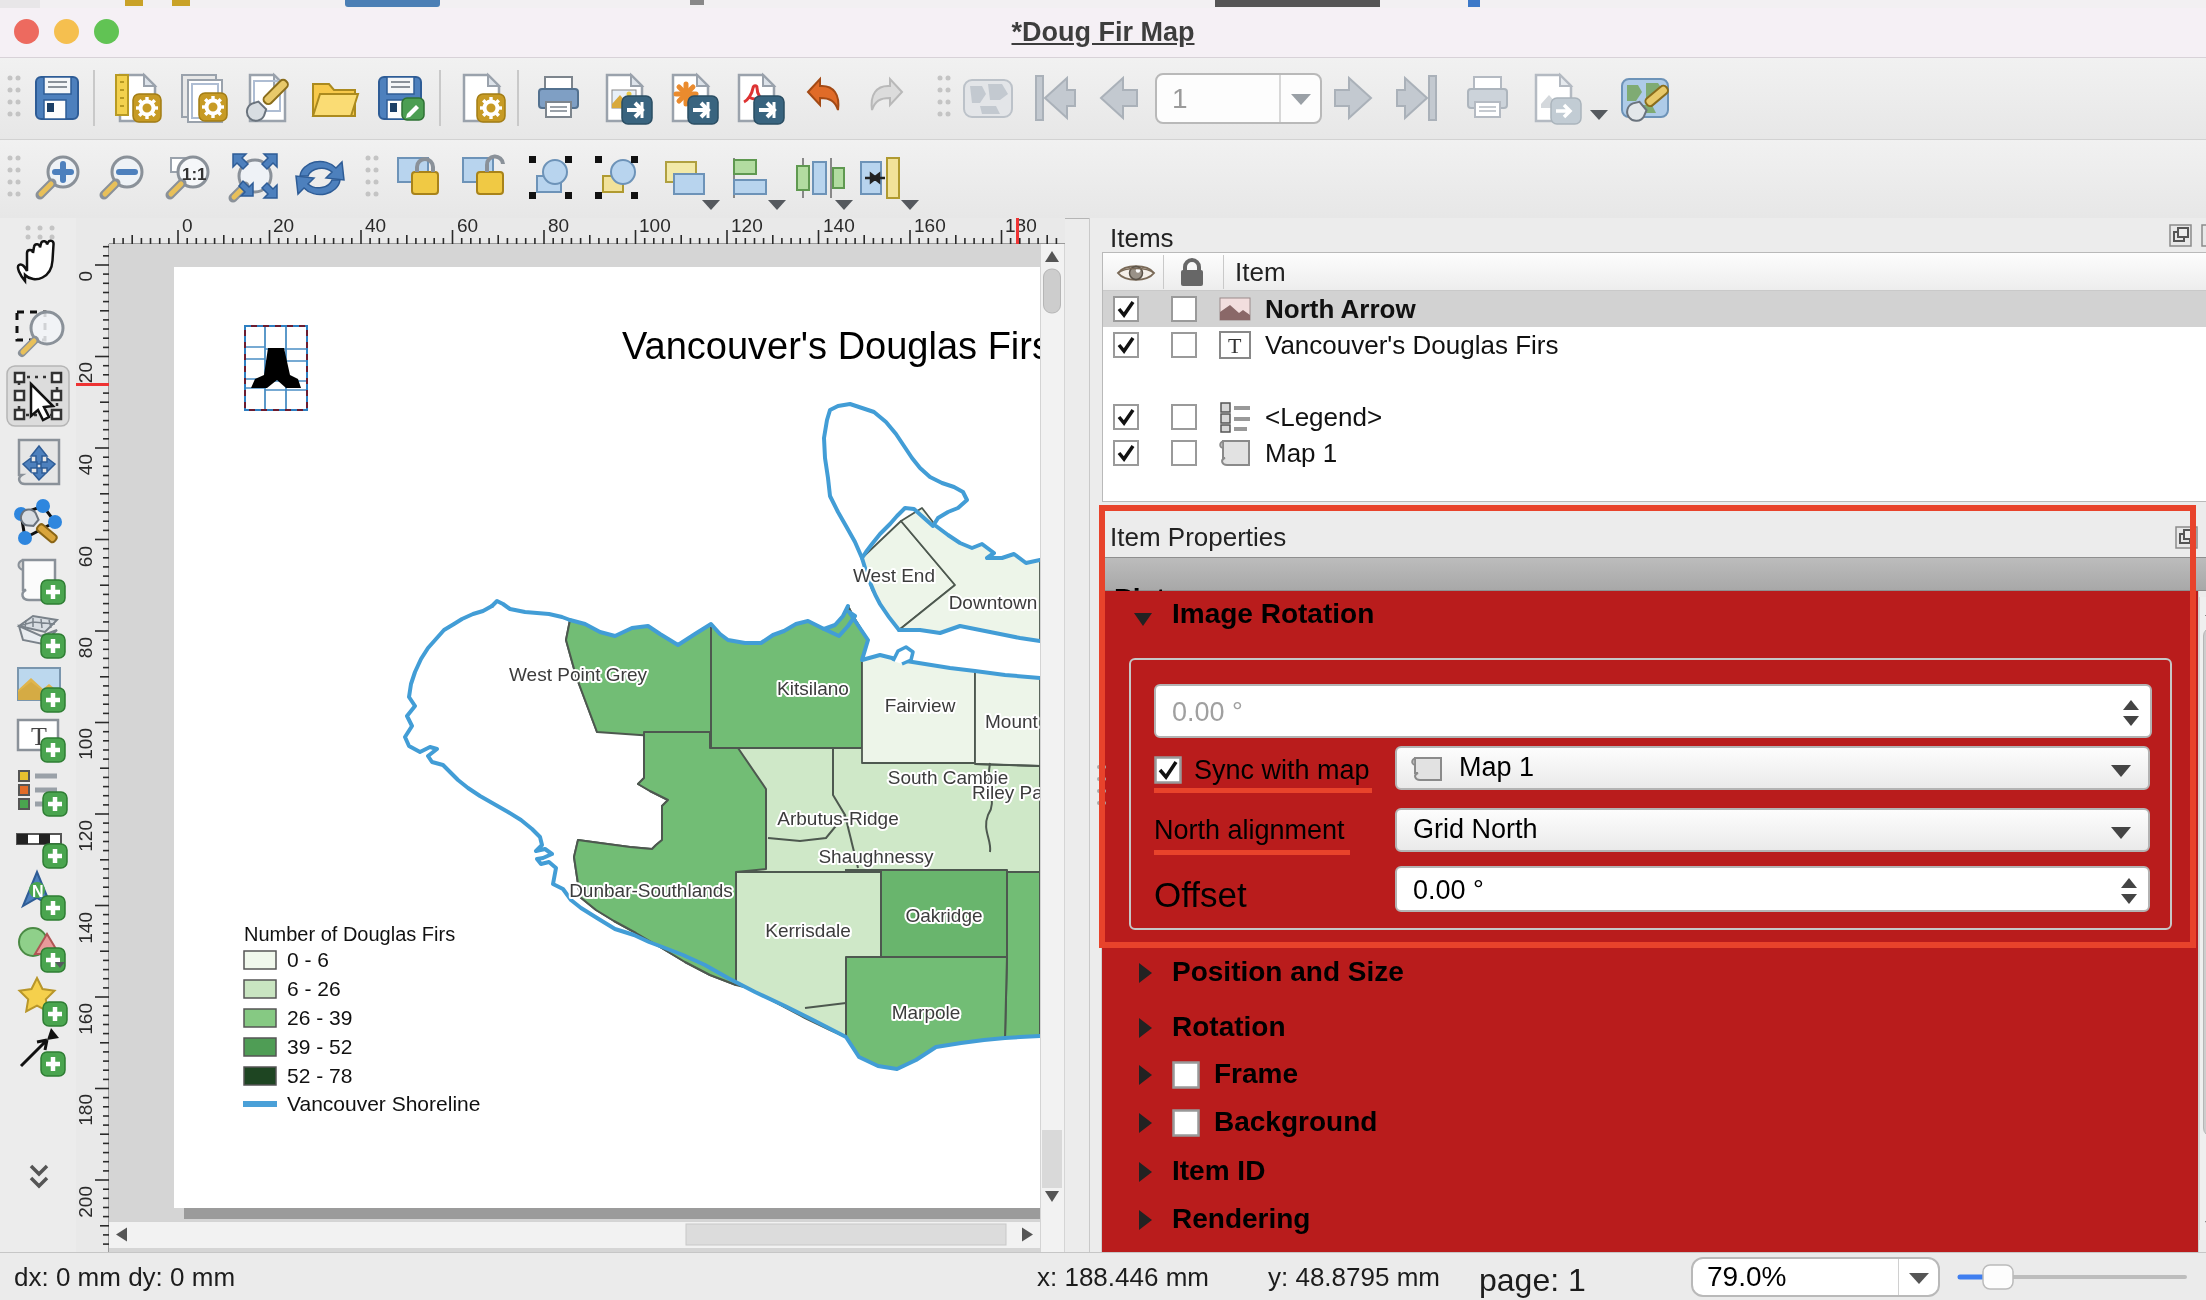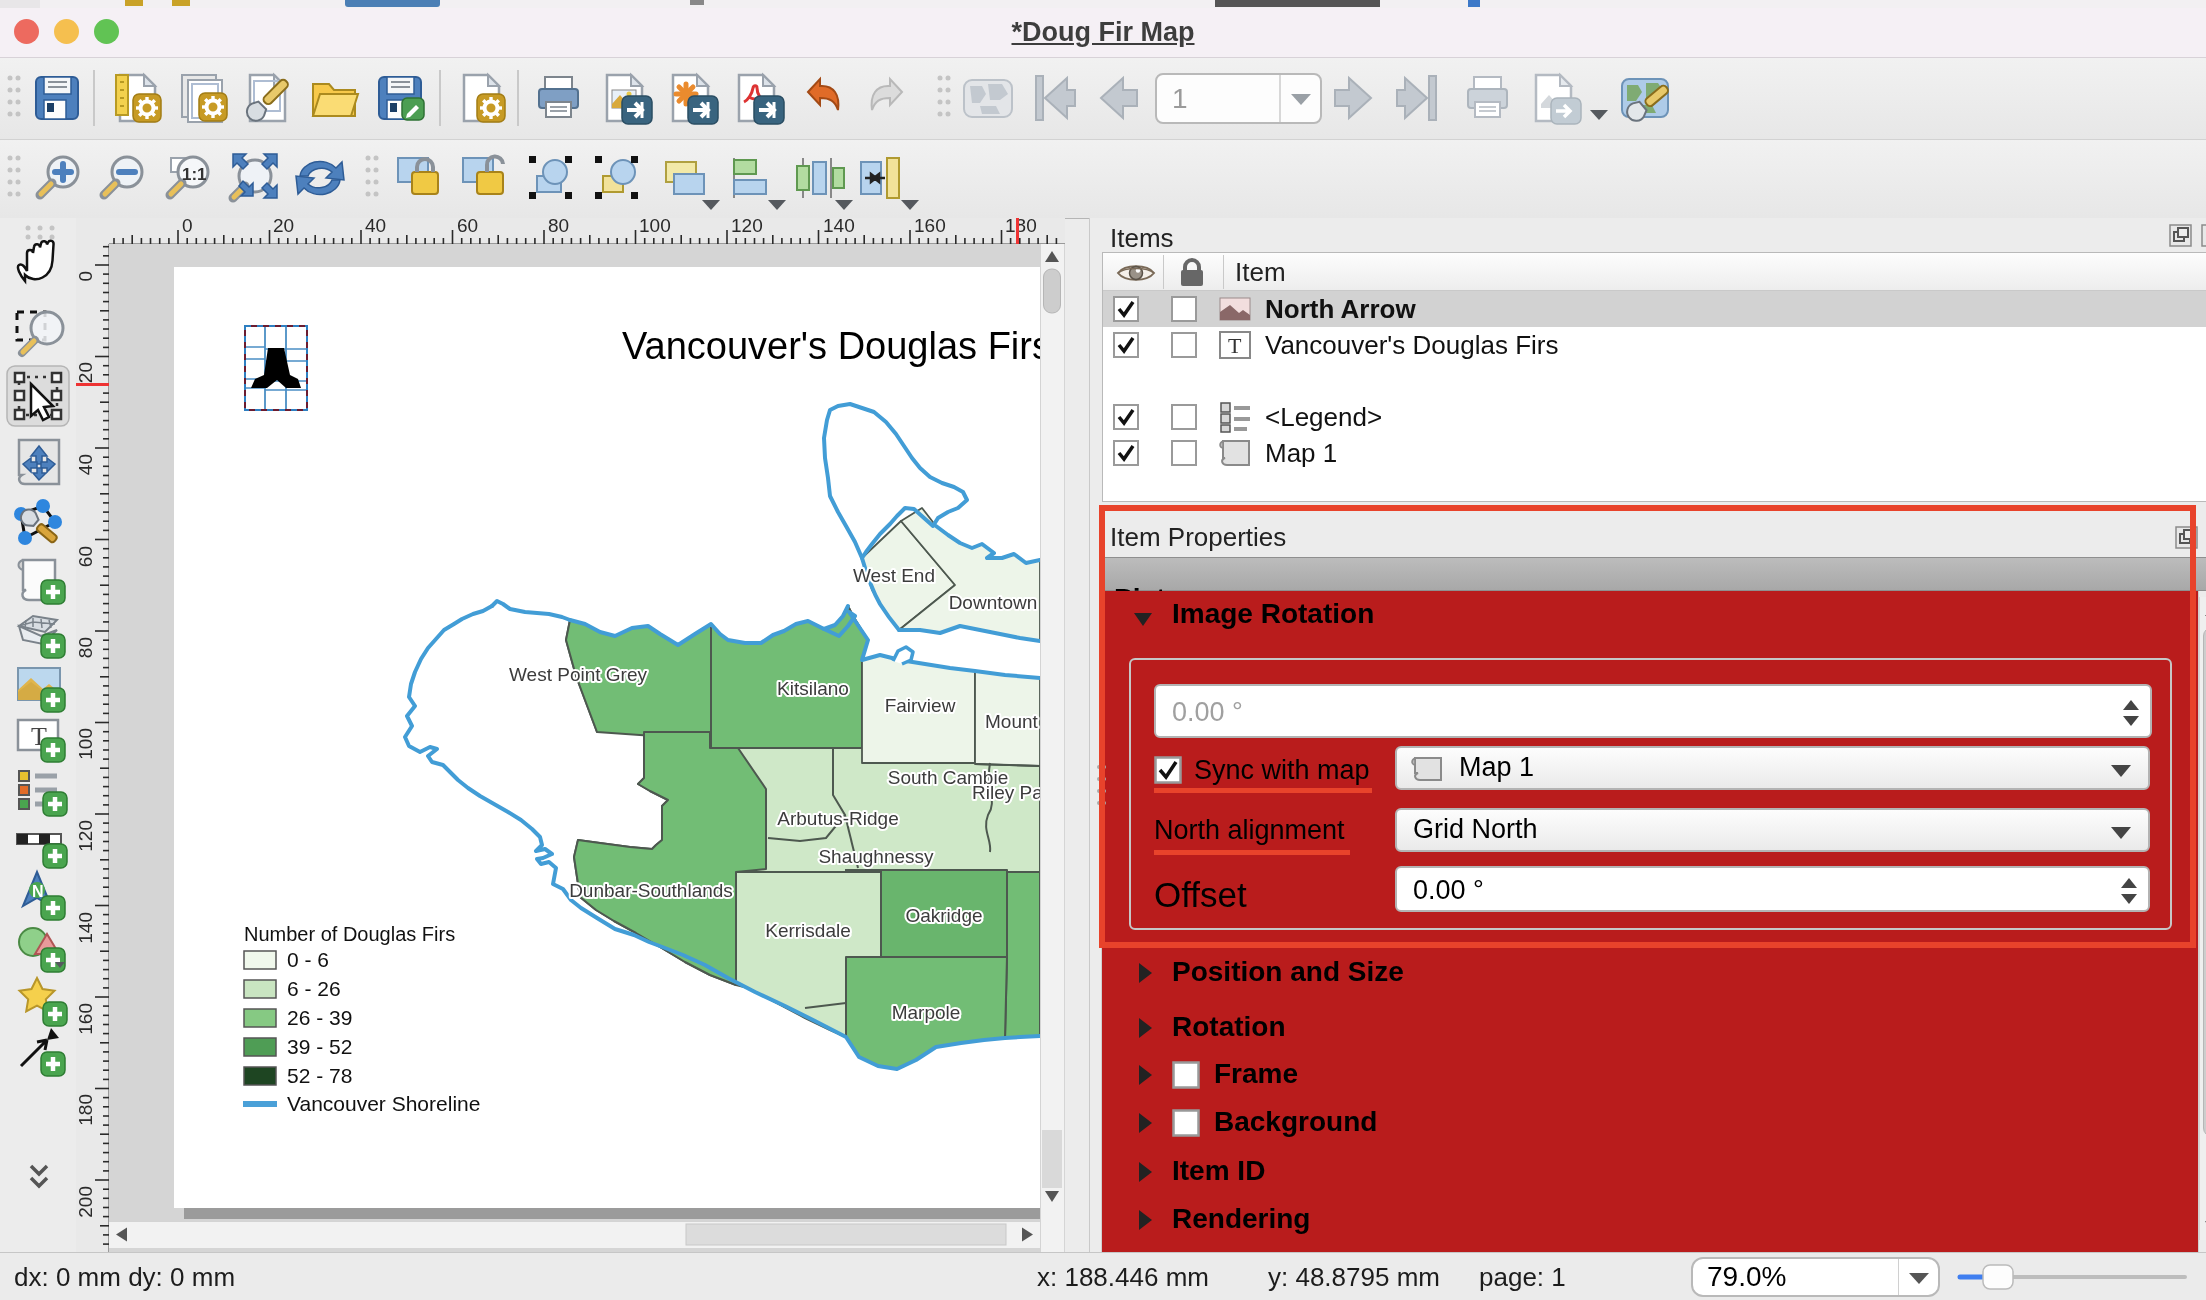--- a/index.html
+++ b/index.html
@@ -1063,21 +1063,21 @@
         <circle cx="8" cy="40" r="2"></circle>
       </g>
     </svg>
 <div class="abs" style="left:9px;top:287px;width:1097px;height:443px;border:6px solid #e8432b;box-sizing:border-box;pointer-events:none;"></div>
   </div>
 
 <div id="statusbar" class="abs" style="left:0;top:1252px;width:2206px;height:48px;background:#ebebeb;border-top:1px solid #c6c6c6;box-sizing:border-box;">
     <div class="abs" style="left:14px;top:9px;font-size:26px;color:#1c1c1c;">dx: 0 mm dy: 0 mm</div>
 <div class="abs" style="left:1037px;top:9px;font-size:26px;color:#1c1c1c;">x: 188.446 mm</div>
 <div class="abs" style="left:1268px;top:9px;font-size:26px;color:#1c1c1c;">y: 48.8795 mm</div>
-<div class="abs" style="left:1479px;top:9px;font-size:26px;color:#1c1c1c;">page: 1</div>
+<div class="abs" style="left:1479px;top:9px;font-size:32px;color:#1c1c1c;">page: 1</div>
 <div class="abs" style="left:1691px;top:4px;width:249px;height:40px;background:#fff;border:2px solid #b9b9b9;border-radius:12px;box-sizing:border-box;">
       <div class="abs" style="left:14px;top:2px;font-size:28px;color:#000;">79.0%</div>
       <div class="abs" style="left:205px;top:0;width:1px;height:36px;background:#d0d0d0;"></div>
       <svg class="abs" style="left:214px;top:12px" width="24" height="14">
         <path d="M2,2 L22,2 L12,13 Z" fill="#555"></path>
       </svg>
     </div>
 <svg class="abs" style="left:1955px;top:10px" width="240" height="28">
       <line x1="5" y1="14" x2="230" y2="14" stroke="#bdbdbd" stroke-width="4" stroke-linecap="round"></line>
       <line x1="5" y1="14" x2="32" y2="14" stroke="#3f7ef0" stroke-width="5" stroke-linecap="round"></line>

